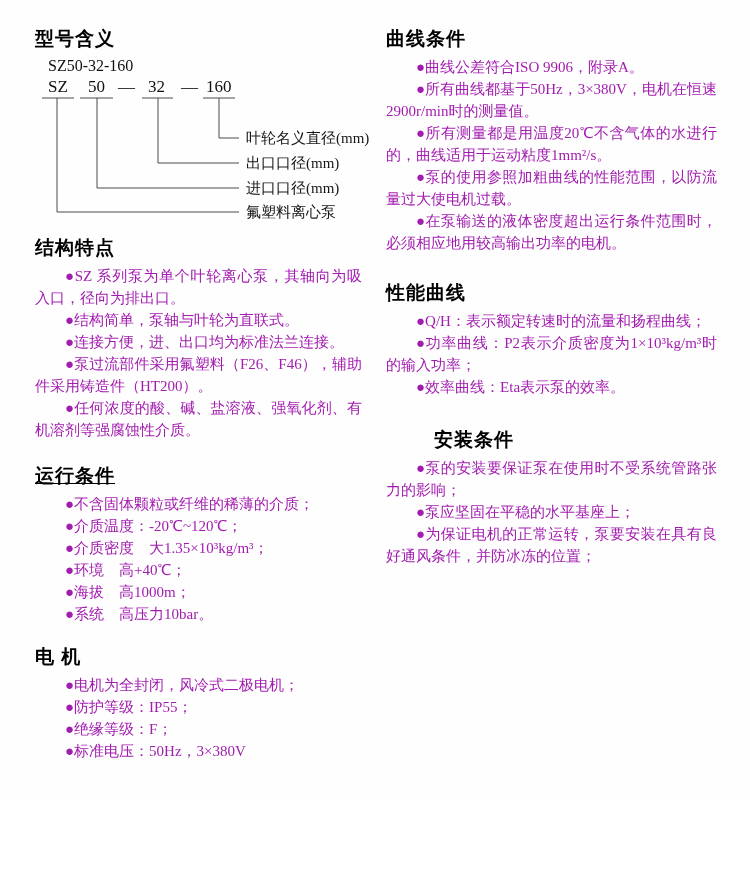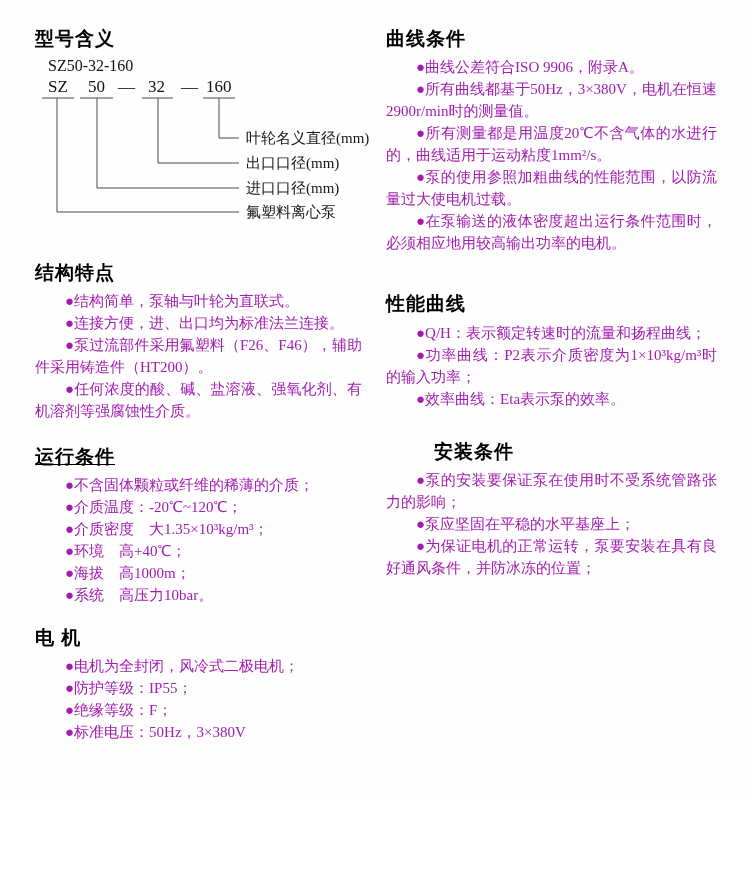--- a/index.html
+++ b/index.html
@@ -19,24 +19,24 @@
   .hd {
     font-family: "Liberation Sans", sans-serif;
     font-weight: 700;
     font-size: 19px;
     line-height: 22px;
     letter-spacing: 1px;
     color: #000000;
     margin: 0 0 6px 0;
   }
   .mt21 { margin-top: 21px; }
-  .mt23 { margin-top: 34px; }
+  .mt23 { margin-top: 9px; }
   .mt24 { margin-top: 24px; text-decoration: underline; }
   .mt25 { margin-top: 25px; }
-  .mt30 { margin-top: 40px; font-family: Liberation Mono, monospace; }
+  .mt30 { margin-top: 28px; }
   .mt31 { margin-top: 31px; margin-left: 48px; }
 
   .it {
     font-family: "Liberation Serif", serif;
     font-size: 15px;
     line-height: 22px;
     margin: 0;
     text-indent: 2em;
     text-align: justify;
     color: #a21caf;
@@ -86,20 +86,21 @@
 
         <text class="lbl" x="211" y="87">叶轮名义直径(mm)</text>
         <text class="lbl" x="211" y="112">出口口径(mm)</text>
         <text class="lbl" x="211" y="137">进口口径(mm)</text>
         <text class="lbl" x="211" y="161">氟塑料离心泵</text>
       </svg>
     </section>
 
     <section>
       <h2 class="hd mt23">结构特点</h2>
+      <p class="it">●SZ 系列泵为单个叶轮离心泵，其轴向为吸入口，径向为排出口。</p>
       <p class="it">●结构简单，泵轴与叶轮为直联式。</p>
       <p class="it">●连接方便，进、出口均为标准法兰连接。</p>
       <p class="it">●泵过流部件采用氟塑料（F26、F46），辅助件采用铸造件（HT200）。</p>
     </section>
 
     <section>
       <p class="it">●任何浓度的酸、碱、盐溶液、强氧化剂、有机溶剂等强腐蚀性介质。</p>
     </section>
 
     <section>

